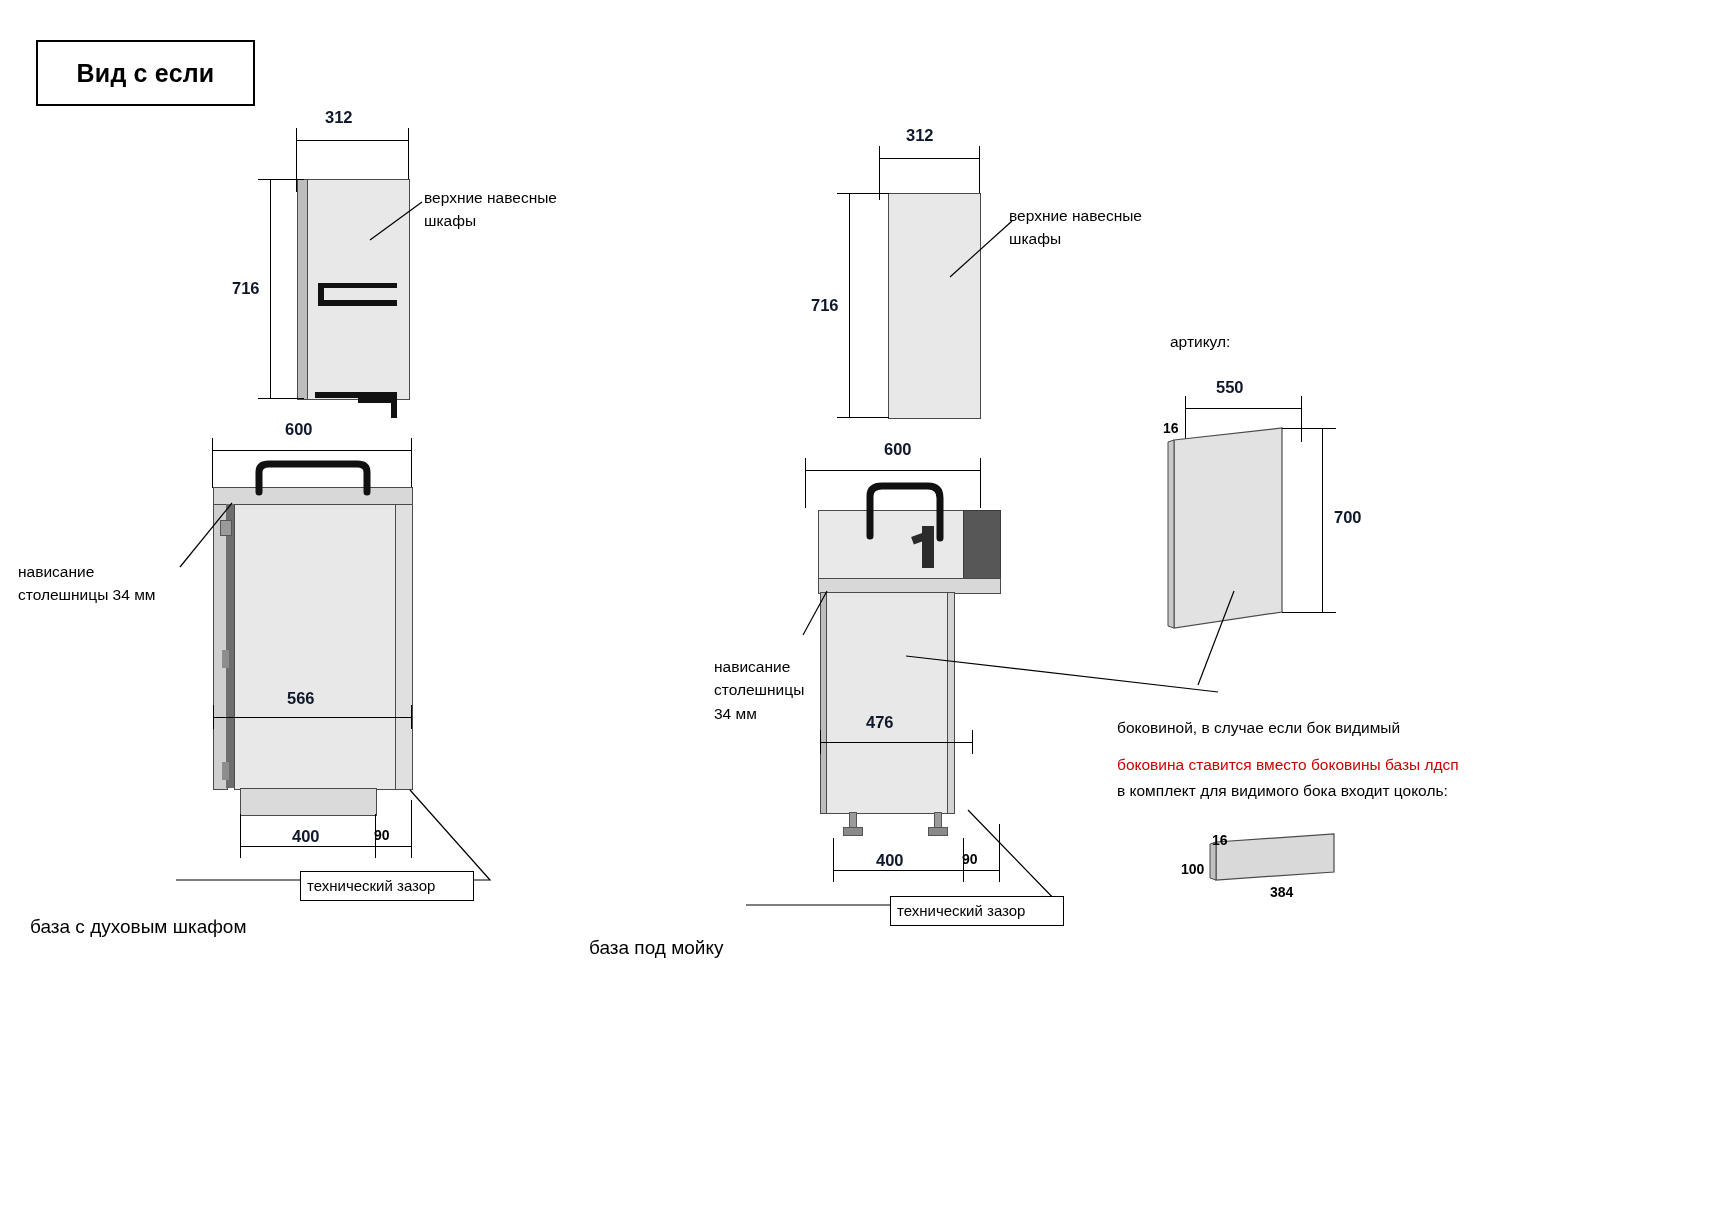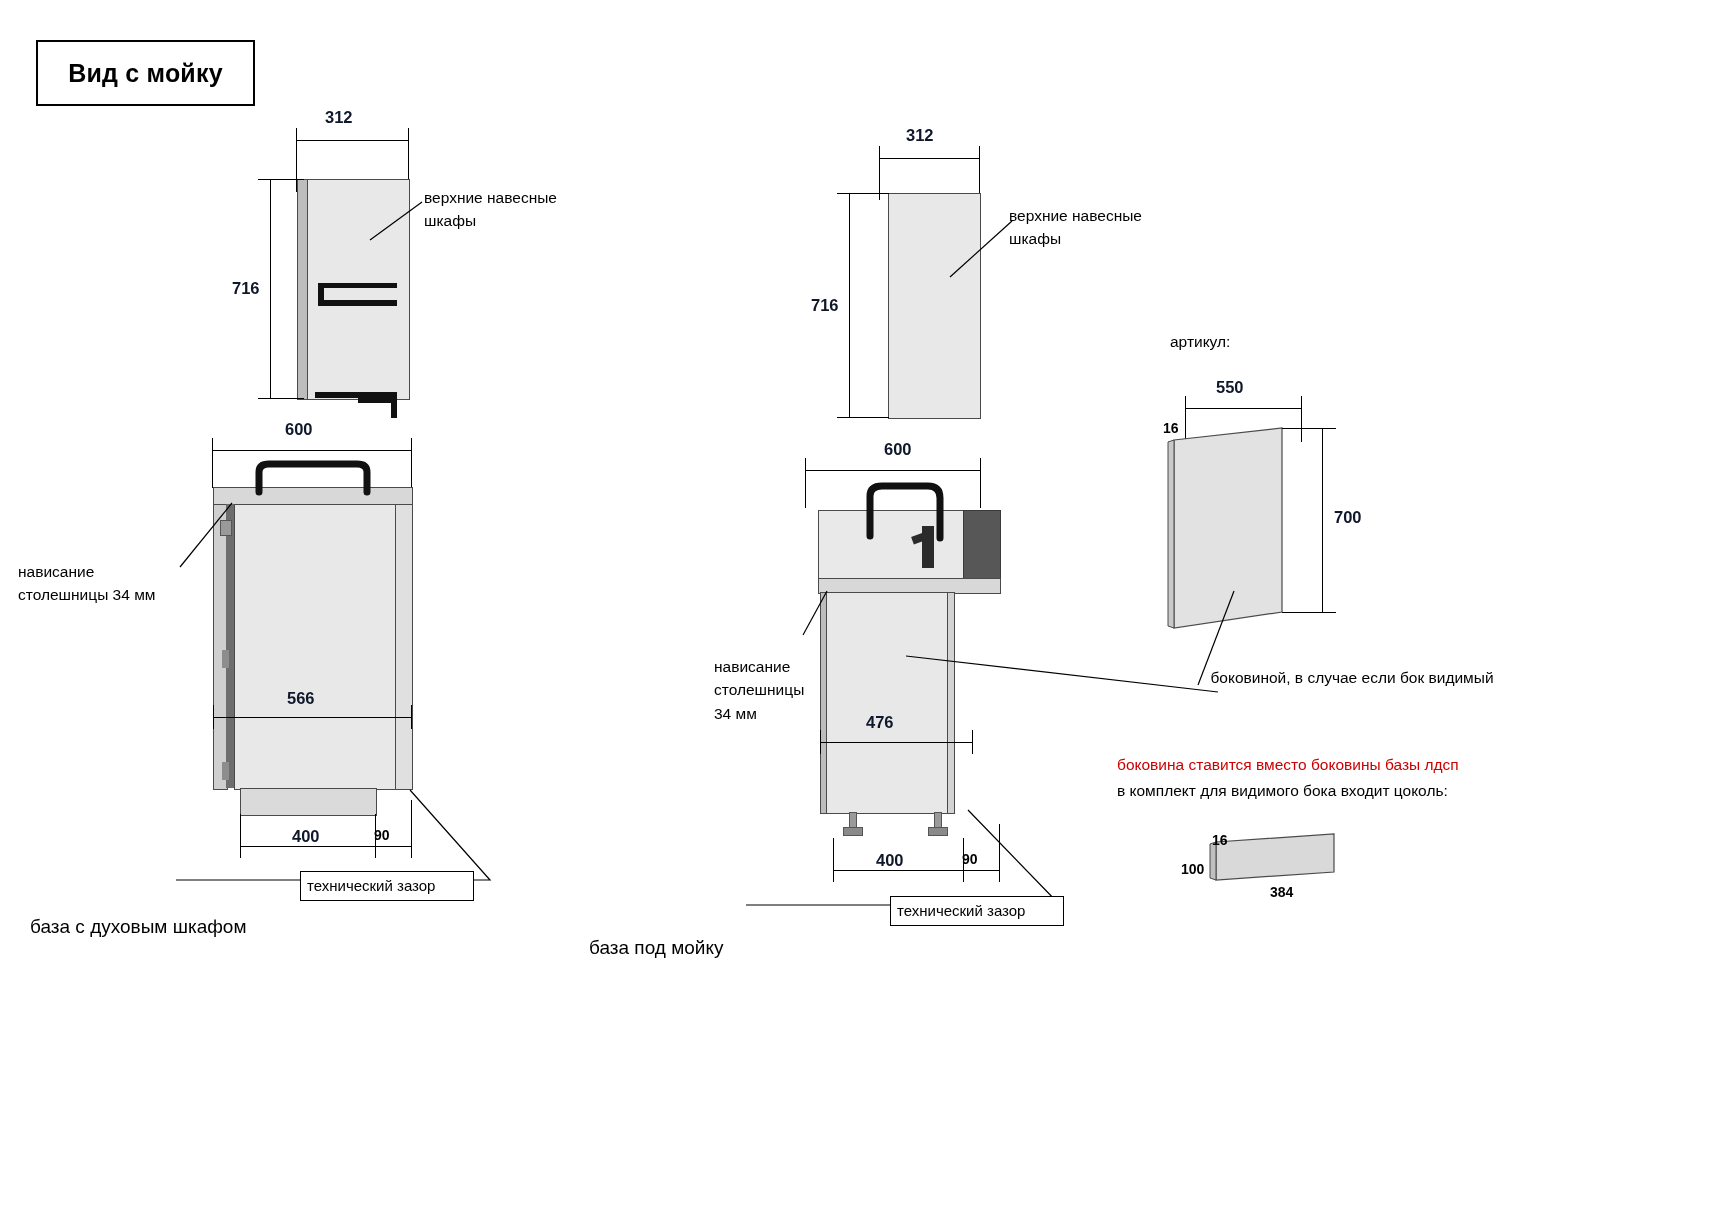--- a/index.html
+++ b/index.html
@@ -85,21 +85,21 @@
   .side-strip { background: #bdbdbd; border: 1px solid #4a4a4a; }
 
   svg { overflow: visible; }
 </style>
 </head>
 <body>
 
 <div id="canvas">
 
   <div class="abs title-box">
-    <span>Вид с мойку</span>
+    <span>Вид с если</span>
   </div>
 
   <div class="abs hline" style="left:296px; top:140px; width:112px;"></div>
   <div class="abs vline" style="left:296px; top:128px; height:26px;"></div>
   <div class="abs vline" style="left:408px; top:128px; height:26px;"></div>
   <div class="abs vline" style="left:296px; top:152px; height:40px; background:#000;"></div>
   <div class="abs vline" style="left:408px; top:152px; height:40px; background:#000;"></div>
   <div class="abs dim" style="left:325px; top:108px;">312</div>
 
   <div class="abs side-strip" style="left:297px; top:179px; width:10px; height:219px;"></div>
@@ -283,21 +283,21 @@
   <div class="abs dim" style="left:1334px; top:508px;">700</div>
 
   <svg class="abs" style="left:900px; top:650px; width:330px; height:50px;">
     <line x1="6" y1="6" x2="318" y2="42" stroke="#000" stroke-width="1.2"></line>
   </svg>
 
   <svg class="abs" style="left:1190px; top:585px; width:60px; height:110px;">
     <line x1="44" y1="6" x2="8" y2="100" stroke="#000" stroke-width="1.2"></line>
   </svg>
 
-  <div class="abs lbl" style="left:1117px; top:666px; width:470px;text-align:center;">боковиной, в случае если бок видимый</div>
+  <div class="abs lbl" style="left:1117px; top:716px; width:470px;">боковиной, в случае если бок видимый</div>
   <div class="abs lbl-red" style="left:1117px; top:753px; width:470px;">боковина ставится вместо боковины базы лдсп</div>
   <div class="abs lbl" style="left:1117px; top:779px; width:470px;">в комплект для видимого бока входит цоколь:</div>
 
   <svg class="abs" style="left:1200px; top:820px; width:180px; height:70px;">
     <polygon points="16,22 134,14 134,52 16,60" fill="#d9d9d9" stroke="#4a4a4a" stroke-width="1.2"></polygon>
     <polygon points="10,24 16,22 16,60 10,58" fill="#c0c0c0" stroke="#4a4a4a" stroke-width="1"></polygon>
   </svg>
   <div class="abs dim-sm" style="left:1212px; top:832px;">16</div>
   <div class="abs dim-sm" style="left:1181px; top:861px;">100</div>
   <div class="abs dim-sm" style="left:1270px; top:884px;">384</div>

